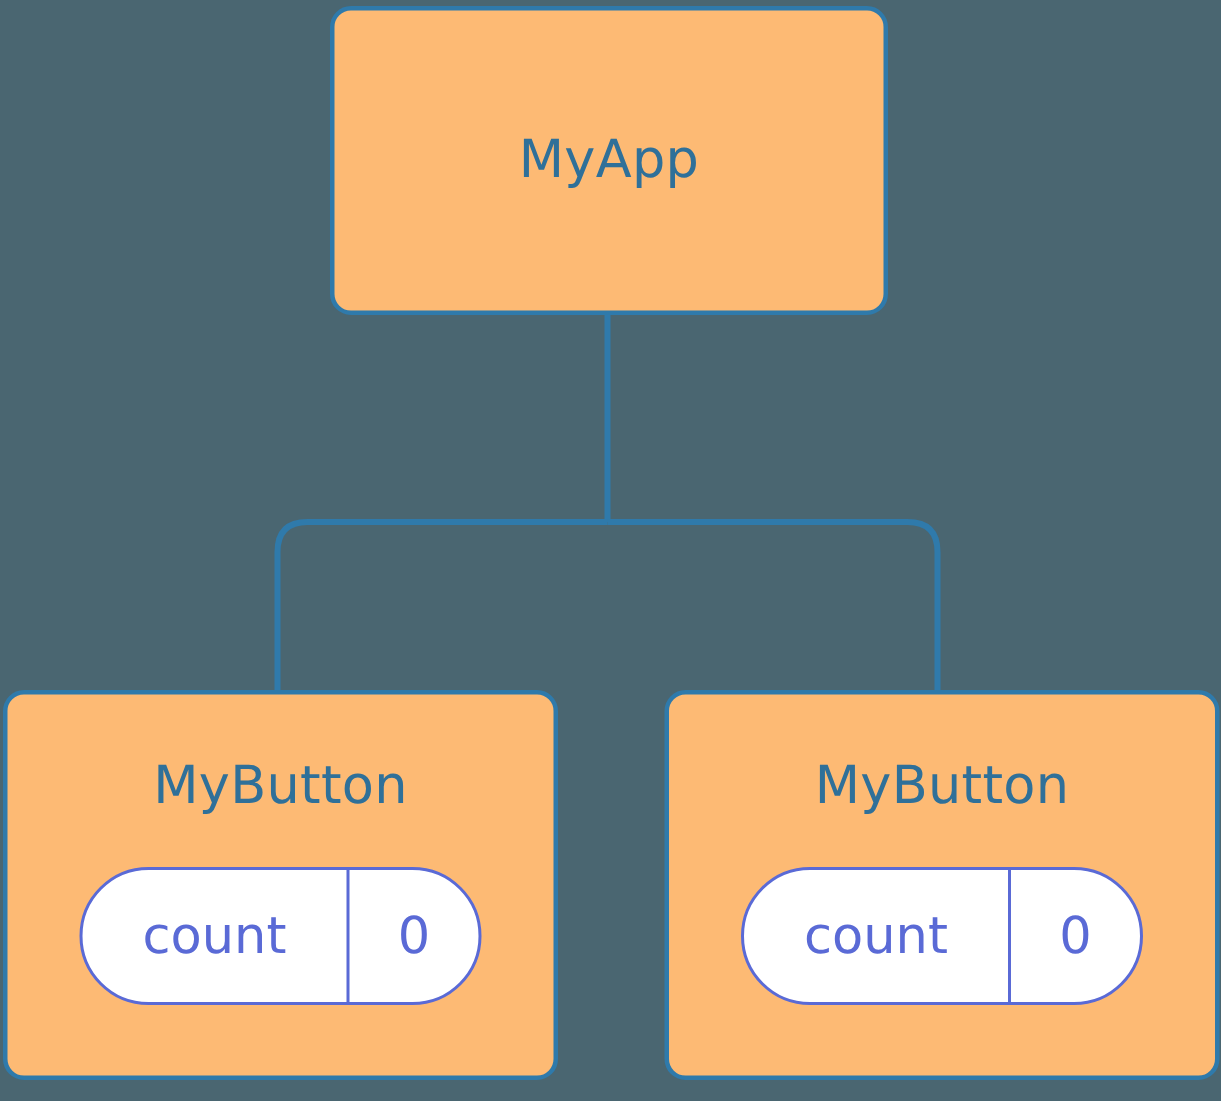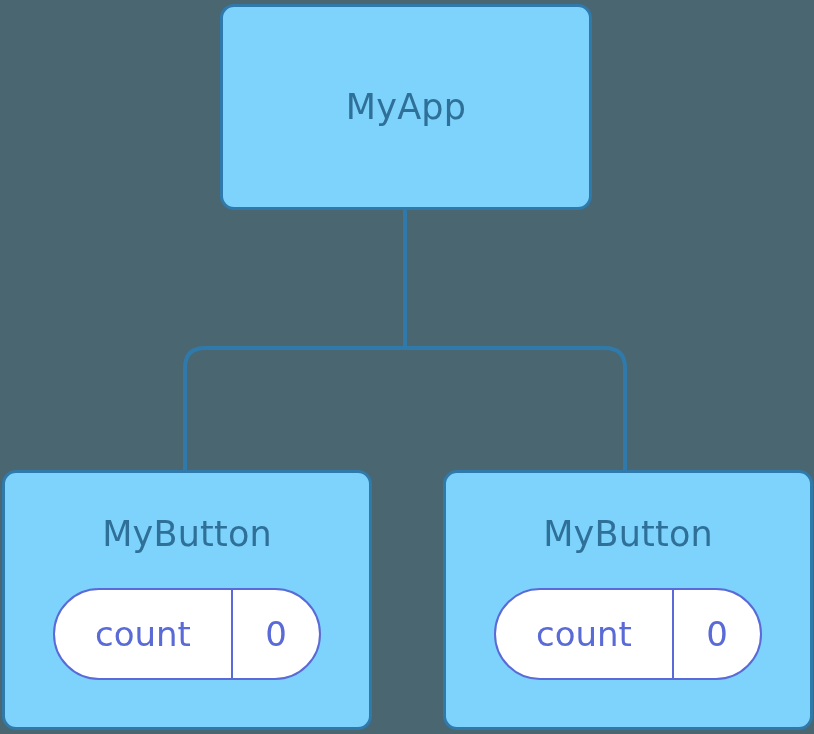--- a/index.html
+++ b/index.html
@@ -27,39 +27,39 @@
     top: 0;
     width: 814px;
     height: 734px;
     z-index: 1;
   }
 
   
   .node {
     position: absolute;
     z-index: 2;
-    background: #7dd3fc;
+    background: #fdba74;
     border: 3px solid #2f7aab;
     border-radius: 14px;
     box-sizing: border-box;
     display: flex;
     flex-direction: column;
     align-items: center;
   }
 
   .node-root {
     left: 220px;
     top: 4px;
     width: 372px;
     height: 206px;
     justify-content: center;
   }
 
   .node-child {
-    top: 470px;
+    top: 460px;
     width: 370px;
     height: 260px;
     justify-content: flex-start;
     padding-top: 44px;
   }
 
   .node-child-left  { left: 2px; }
   .node-child-right { left: 443px; }
 
   .node-title {

